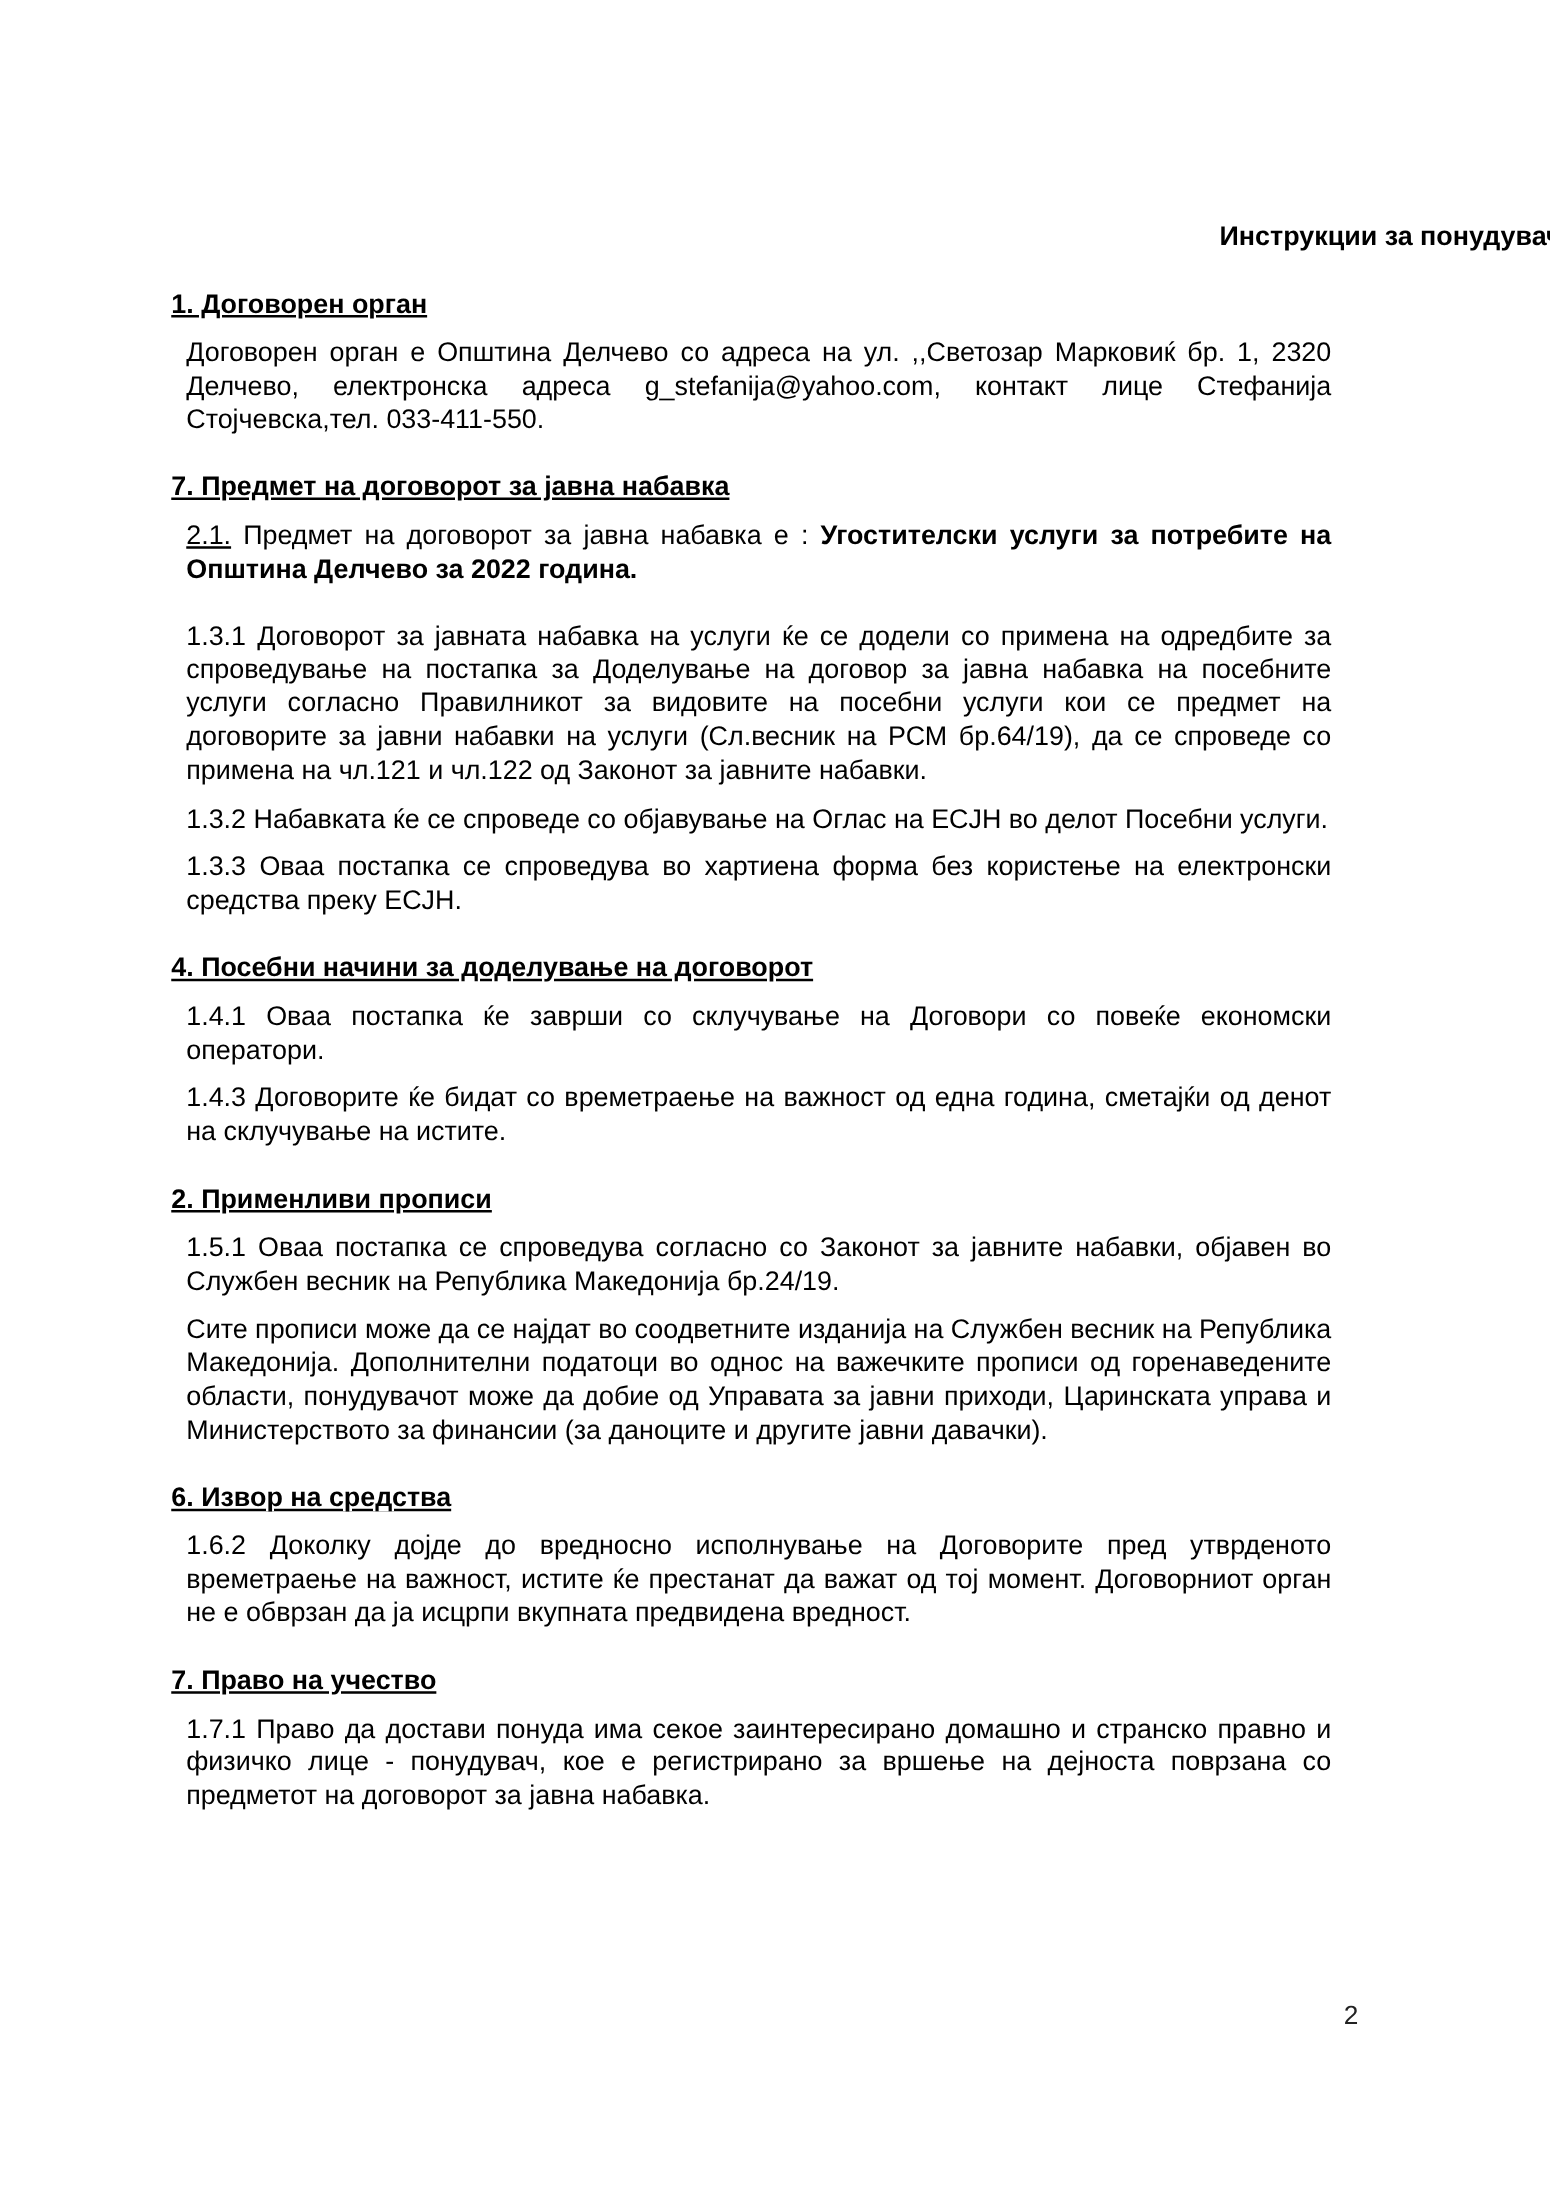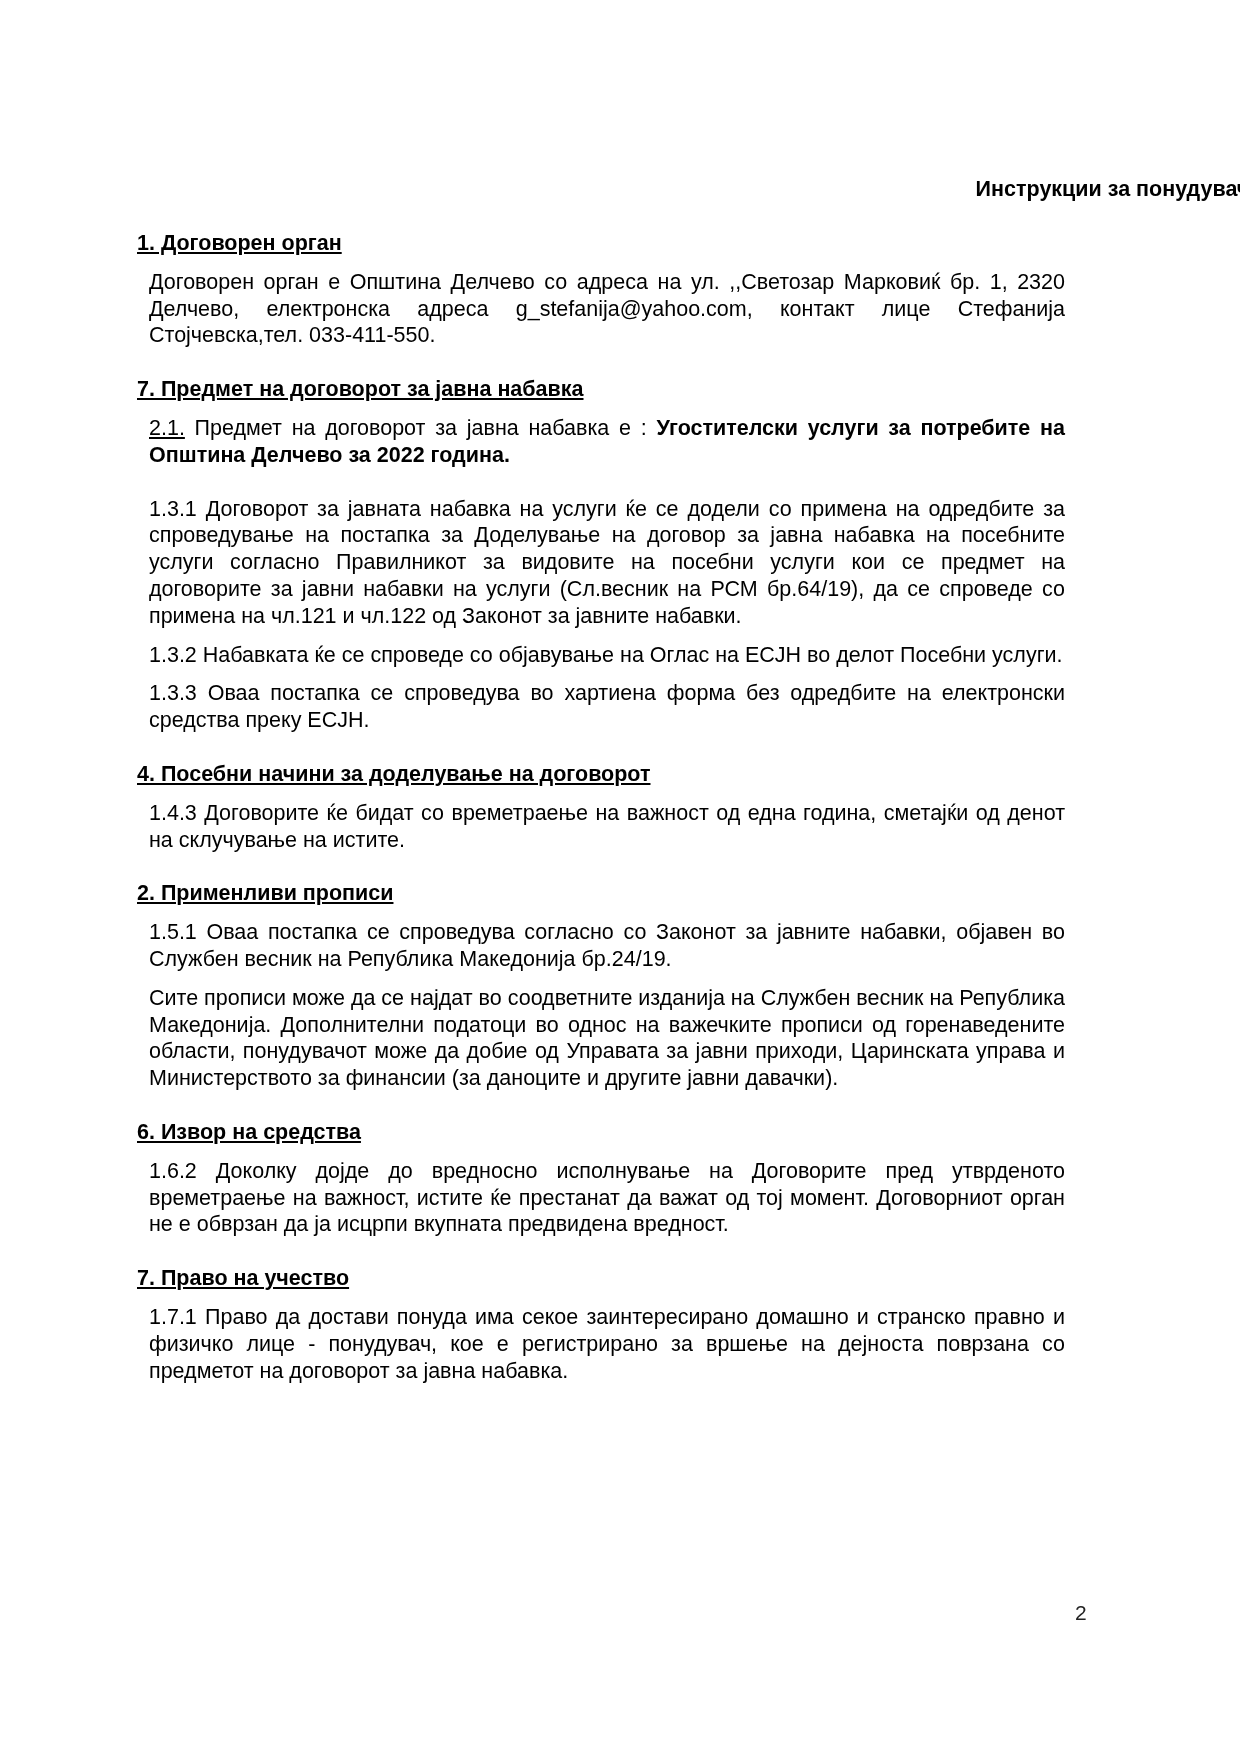--- a/index.html
+++ b/index.html
@@ -41,25 +41,26 @@
     </div>
 
     <div class="section">
       <div class="heading">7. Предмет на договорот за јавна набавка</div>
       <p><span class="u">2.1.</span><span> Предмет на договорот за јавна набавка е : </span><span class="b">Угостителски  услуги за потребите на Општина Делчево за 2022 година.</span></p>
     </div>
 
     <div class="section">
       <p>1.3.1 Договорот за јавната набавка на услуги ќе се додели со примена на одредбите за спроведување на постапка за Доделување на договор за јавна набавка на посебните услуги согласно Правилникот за видовите на посебни услуги кои се предмет на договорите за јавни набавки на услуги (Сл.весник на РСМ бр.64/19), да се спроведе со примена на чл.121 и чл.122 од Законот за јавните набавки.</p>
       <p>1.3.2 Набавката ќе се спроведе со објавување на Оглас на ЕСЈН во делот Посебни услуги.</p>
-      <p>1.3.3 Оваа постапка се спроведува во хартиена форма без одредбите на електронски средства преку ЕСЈН.</p>
+      <p>1.3.3 Оваа постапка се спроведува во хартиена форма без користење на електронски средства преку ЕСЈН.</p>
     </div>
 
     <div class="section">
       <div class="heading">4.  Посебни начини за доделување на договорот</div>
+      <p>1.4.1   Оваа постапка ќе заврши со склучување на Договори со повеќе економски оператори.</p>
       <p>1.4.3  Договорите ќе бидат со времетраење на важност од една година, сметајќи од денот на склучување на истите.</p>
     </div>
 
     <div class="section">
       <div class="heading">2. Применливи прописи</div>
       <p>1.5.1 Оваа постапка се спроведува согласно со Законот за јавните набавки, објавен во Службен весник на Република Македонија бр.24/19.</p>
       <p>Сите прописи може да се најдат во соодветните изданија на Службен весник на Република Македонија. Дополнителни податоци во однос на важечките прописи од горенаведените области, понудувачот може да добие од Управата за јавни приходи, Царинската управа и Министерството за финансии (за даноците и другите јавни давачки).</p>
     </div>
 
     <div class="section">

